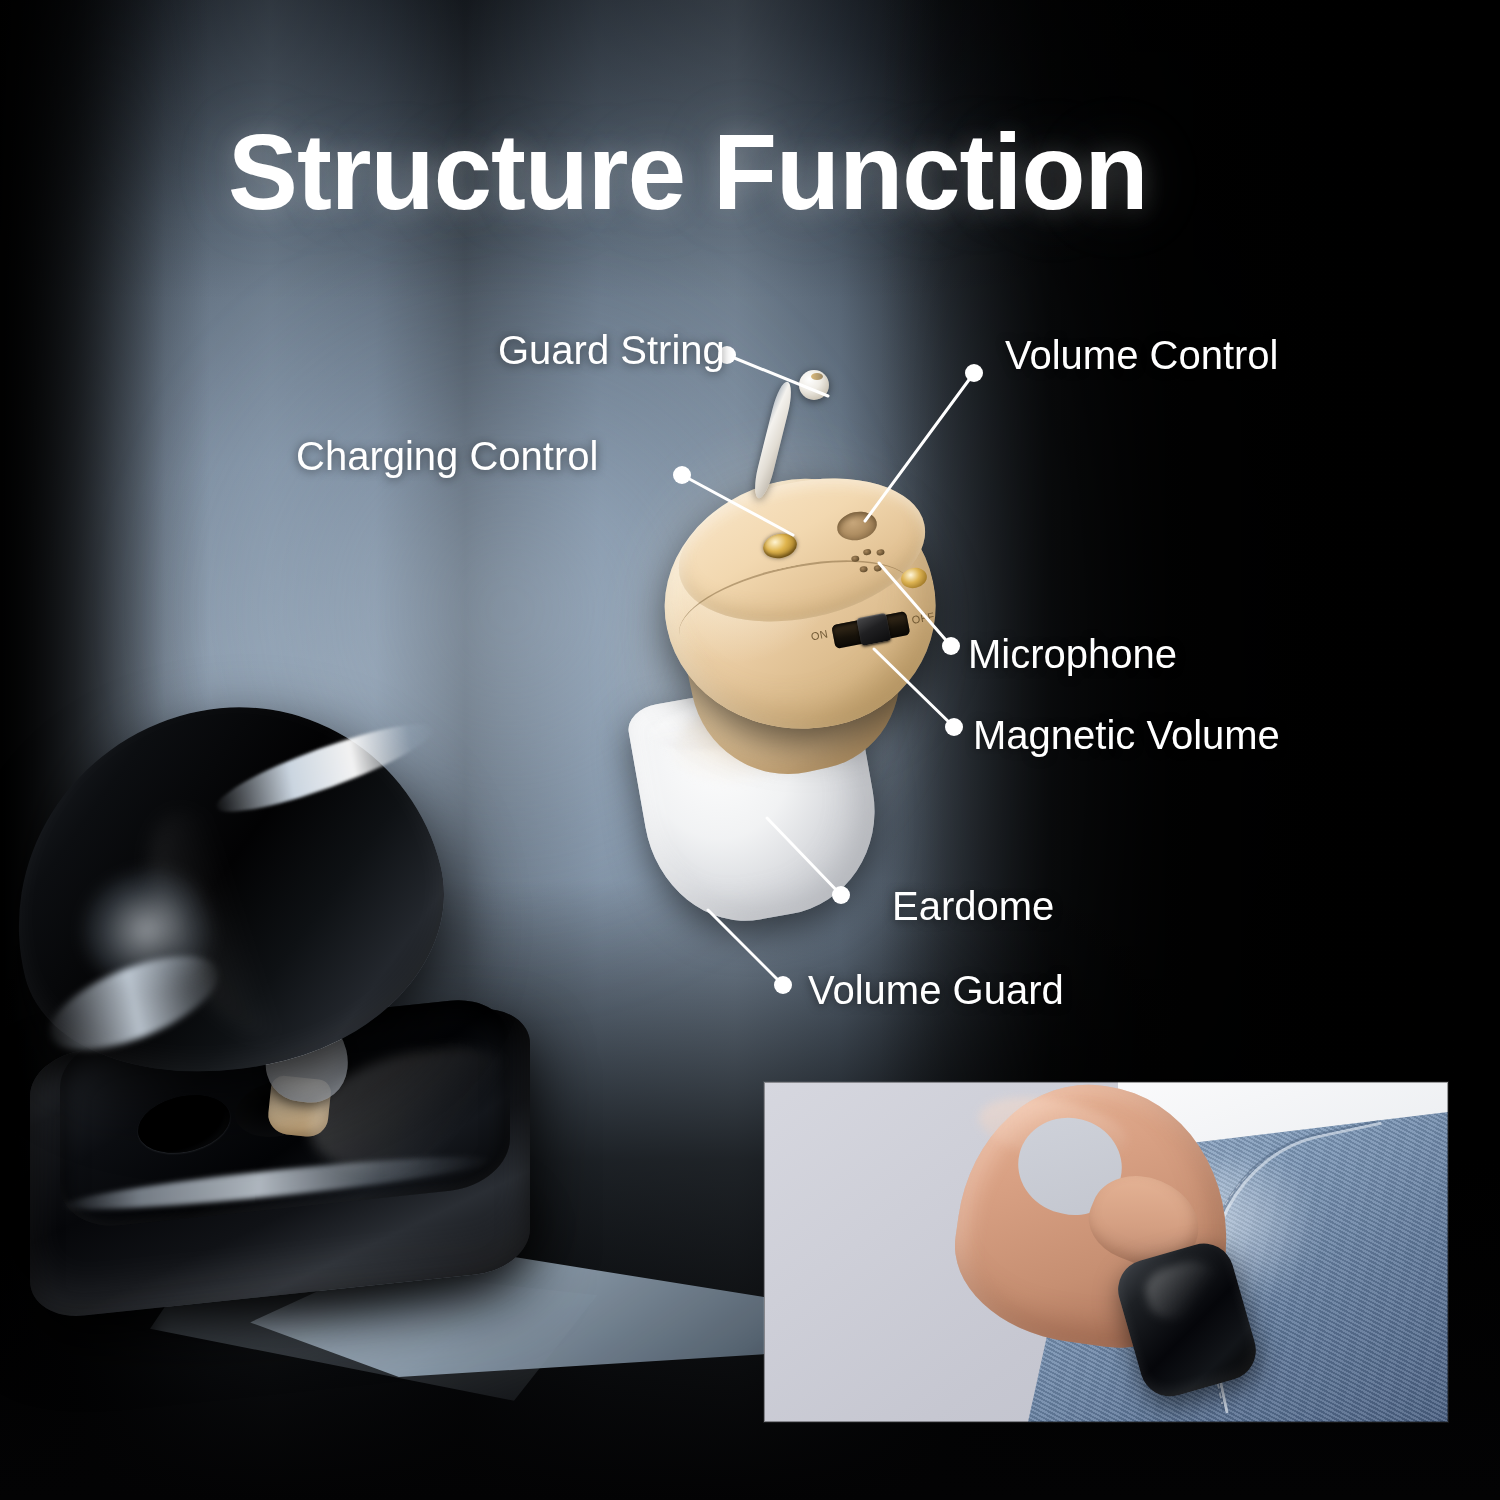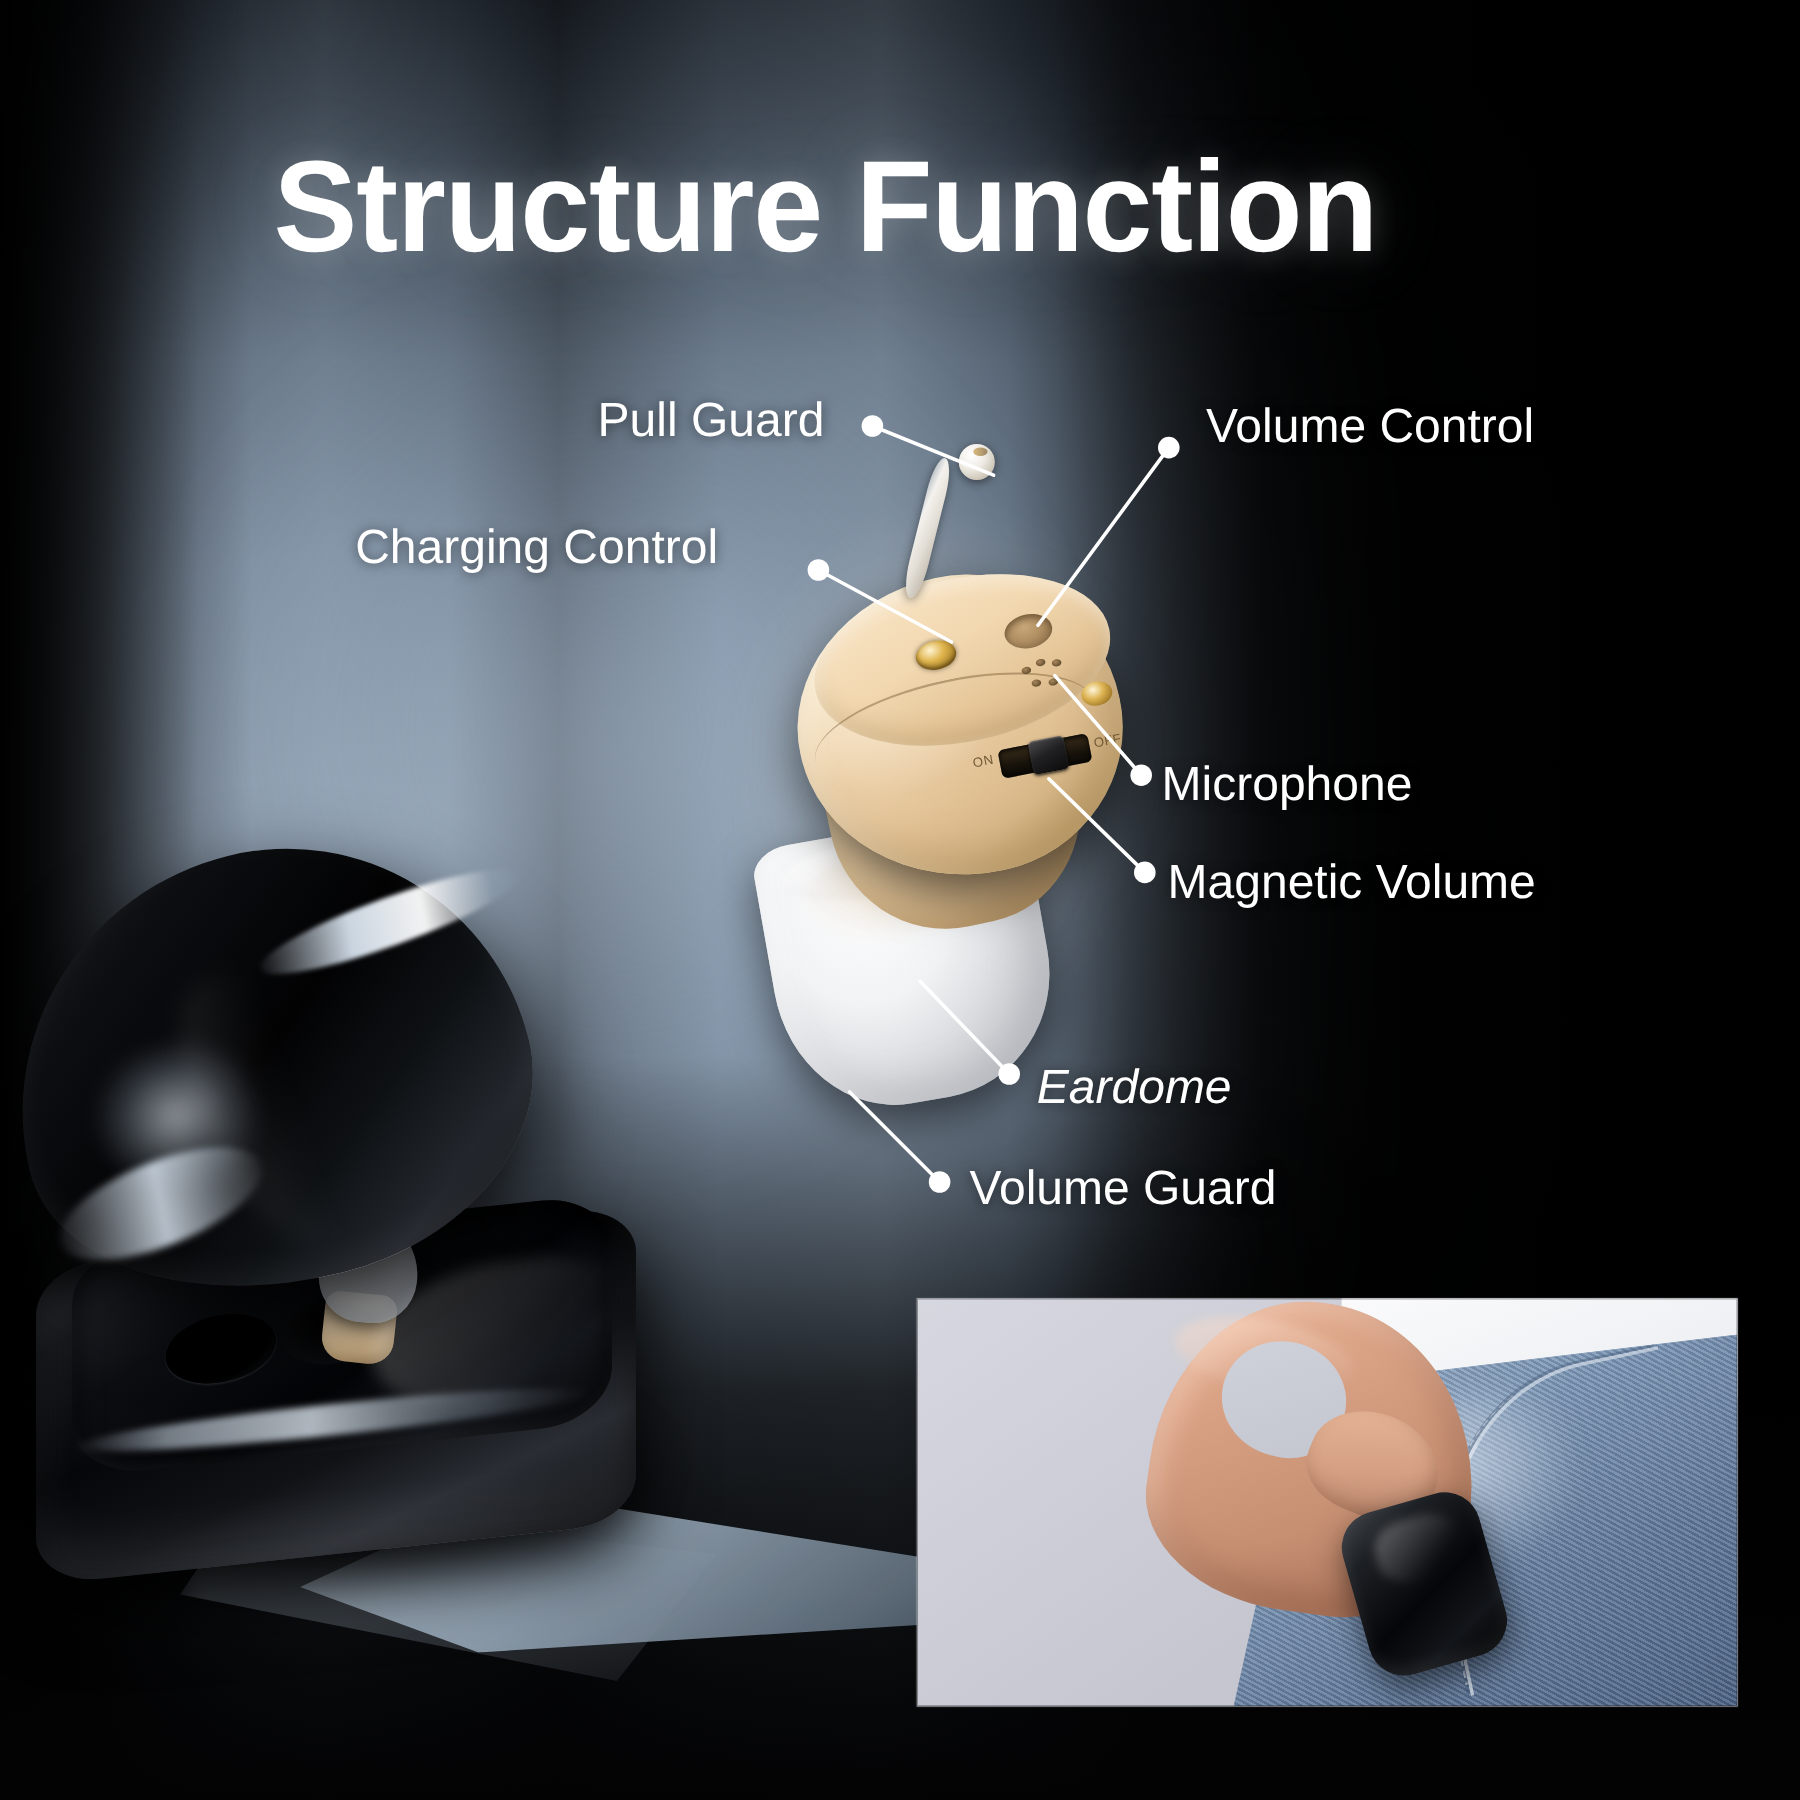--- a/index.html
+++ b/index.html
@@ -333,26 +333,26 @@
         <line x1="954" y1="727" x2="874" y2="649"></line>
         <circle cx="954" cy="727" r="9" stroke="none"></circle>
         <line x1="841" y1="895" x2="767" y2="818"></line>
         <circle cx="841" cy="895" r="9" stroke="none"></circle>
         <line x1="783" y1="985" x2="708" y2="910"></line>
         <circle cx="783" cy="985" r="9" stroke="none"></circle>
       </g>
   </svg>
 
   <div id="label-layer">
-      <div class="label" style="left: 498px; top: 328px;">Pull Guard</div>
+      <div class="label" style="left: 498px; top: 328px;">Guard String</div>
       <div class="label" style="left: 1005px; top: 333px;">Volume Control</div>
       <div class="label" style="left: 296px; top: 434px;">Charging Control</div>
       <div class="label" style="left: 968px; top: 632px;">Microphone</div>
       <div class="label" style="left: 973px; top: 713px;">Magnetic Volume</div>
-      <div class="label" style="left: 864px; top: 884px; font-style: italic;">Eardome</div>
+      <div class="label" style="left: 892px; top: 884px;">Eardome</div>
       <div class="label" style="left: 808px; top: 968px;">Volume Guard</div>
     </div>
 
   <div class="inset">
     <div class="ins-wall"></div>
     <div class="ins-shirt"></div>
     <div class="ins-jeans"></div>
     <div class="ins-jeans-hi"></div>
     <div class="ins-pocket"></div>
     <div class="ins-stitch"></div>

